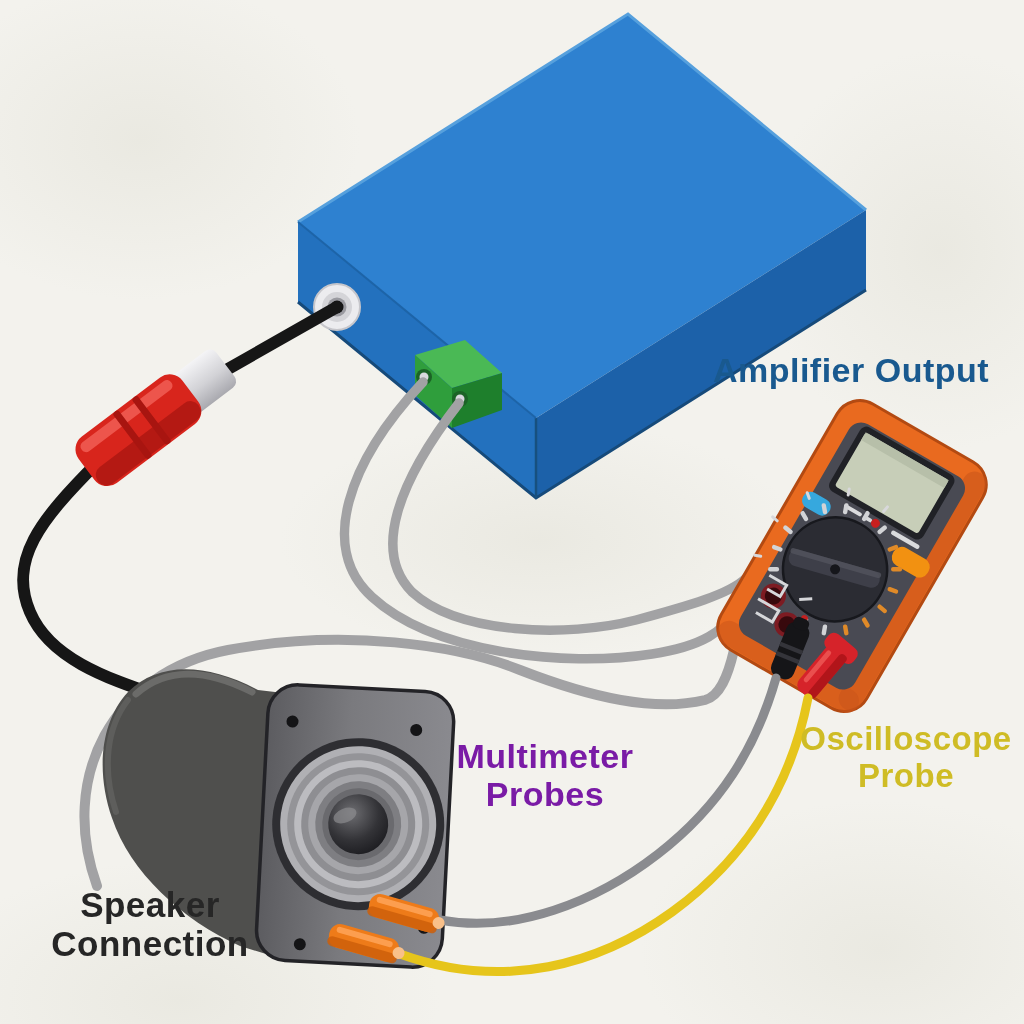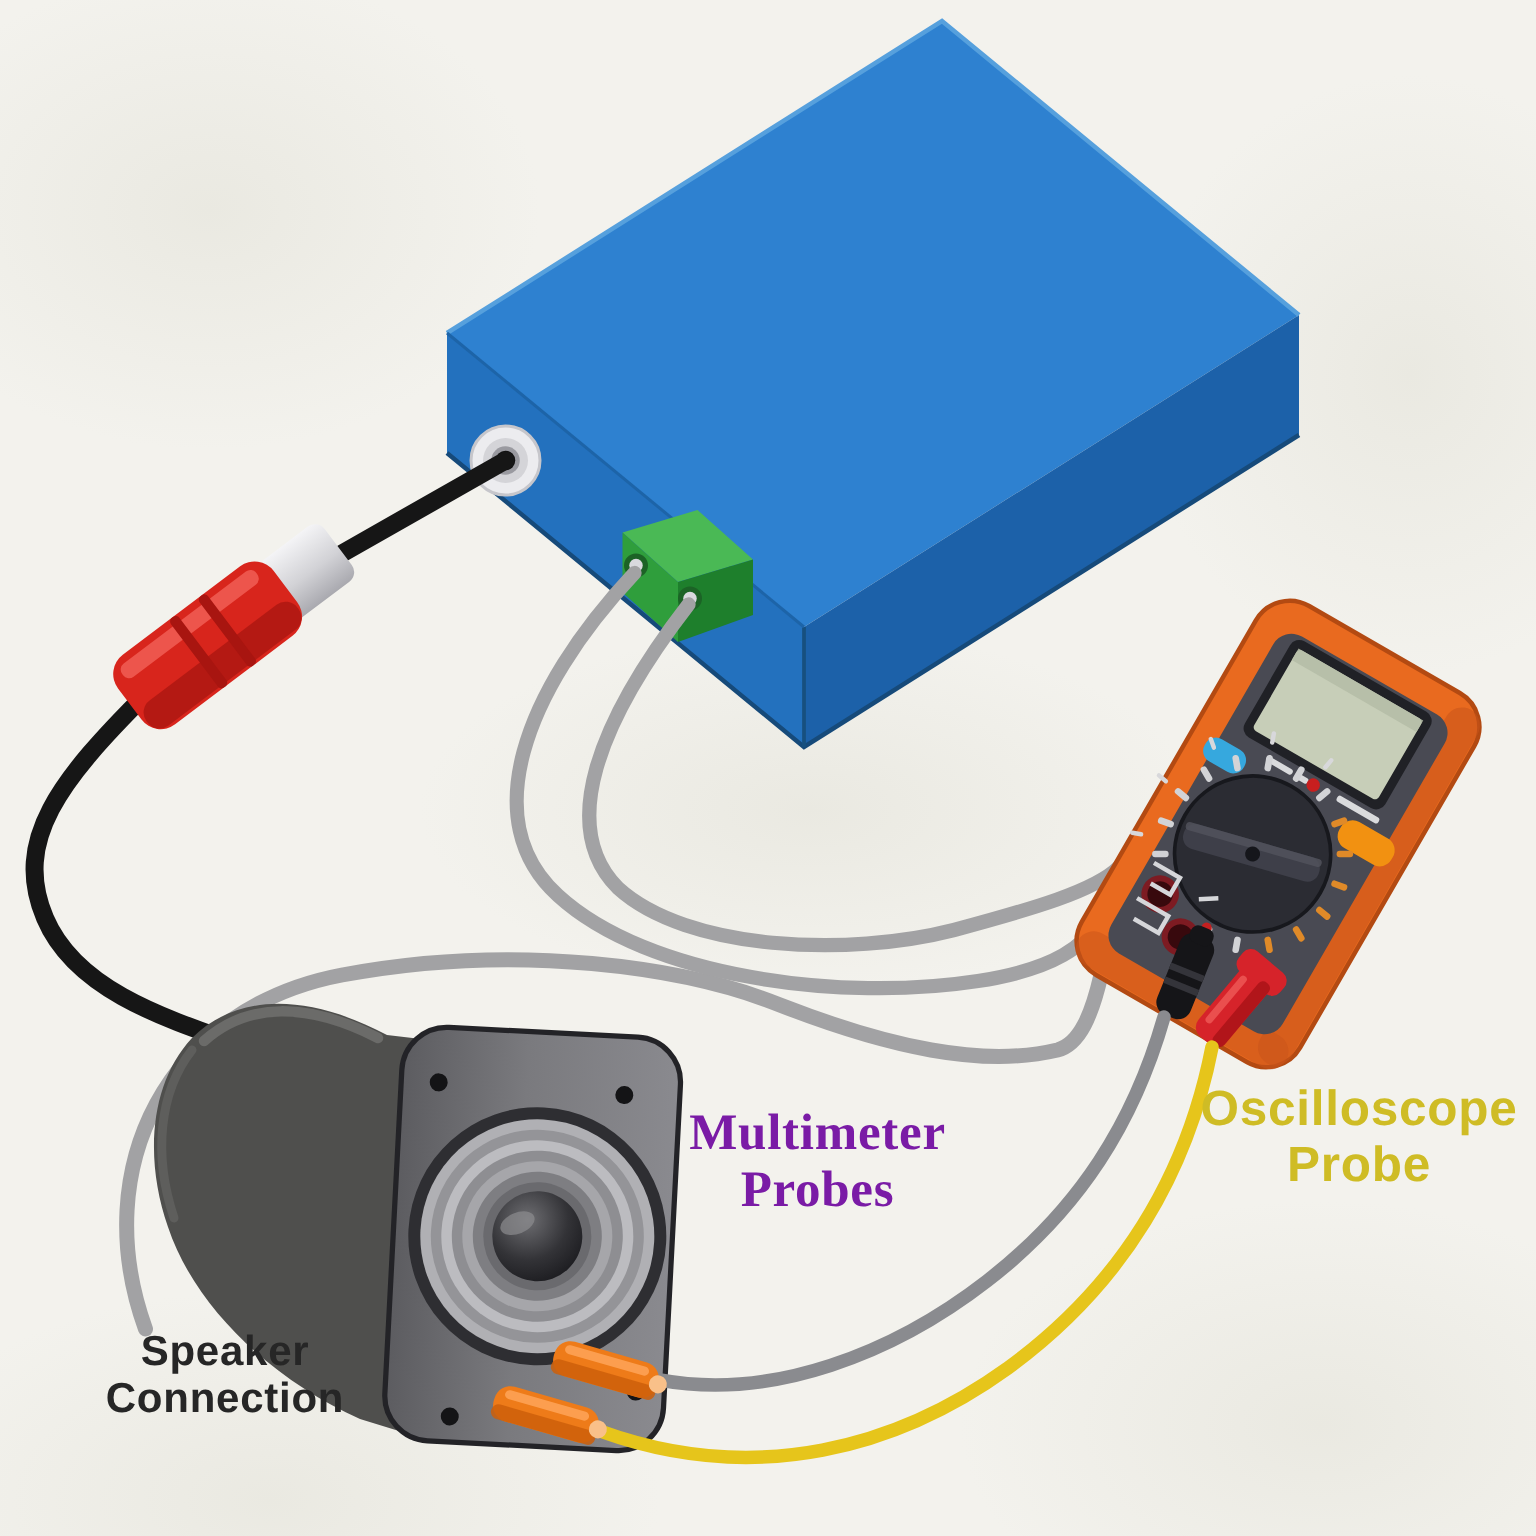--- a/index.html
+++ b/index.html
@@ -16,23 +16,23 @@
     font-weight:bold;
     text-align:center;
     white-space:pre-line;
     line-height:1.12;
     letter-spacing:0.5px;
     user-select:none;
   }
   .lbl-signal{left:2px;top:289px;width:182px;font-size:35px;}
   .lbl-amp{left:695px;top:351px;width:312px;font-size:34px;}
   .lbl-output{left:366px;top:549px;width:148px;font-size:35px;}
-  .lbl-mm{left:426px;top:737px;width:238px;font-size:34px;font-family:Liberation Serif, serif;}
+  .lbl-mm{left:426px;top:737px;width:238px;font-size:34px;}
   .lbl-osc{left:780px;top:721px;width:252px;font-size:33px;}
-  .lbl-spk{left:18px;top:885px;width:264px;font-size:28px;}
+  .lbl-spk{left:18px;top:885px;width:264px;font-size:35px;}
 </style>
 </head>
 <body>
 
 <div class="scene">
 
 <svg width="1024" height="1024" viewBox="0 0 1024 1024">
   <defs>
     <radialGradient id="bgBlob" cx="50%" cy="50%" r="50%">
       <stop offset="0%" stop-color="#e9e8e0" stop-opacity="0.9"></stop>
@@ -231,20 +231,21 @@
   </g>
   <g transform="translate(364,943) rotate(16)">
     <rect x="-36" y="-12" width="72" height="24" rx="11" fill="#ee7b19"></rect>
     <rect x="-36" y="2" width="72" height="10" rx="5" fill="#cd5f0b" opacity="0.85"></rect>
     <rect x="-30" y="-9" width="58" height="6" rx="3" fill="#ffa75c" opacity="0.8"></rect>
     <circle cx="36" cy="0" r="6" fill="#f9c089"></circle>
   </g>
 </svg>
 
 
+<div class="diagram-label lbl-amp" style="color: rgb(25, 89, 143);">Amplifier Output</div>
 
 
 <div class="diagram-label lbl-mm" style="color: rgb(122, 27, 166);">Multimeter
 Probes</div>
 
 <div class="diagram-label lbl-osc" style="color: rgb(207, 188, 37);">Oscilloscope
 Probe</div>
 
 <div class="diagram-label lbl-spk" style="color: rgb(38, 38, 38);">Speaker
 Connection</div>

